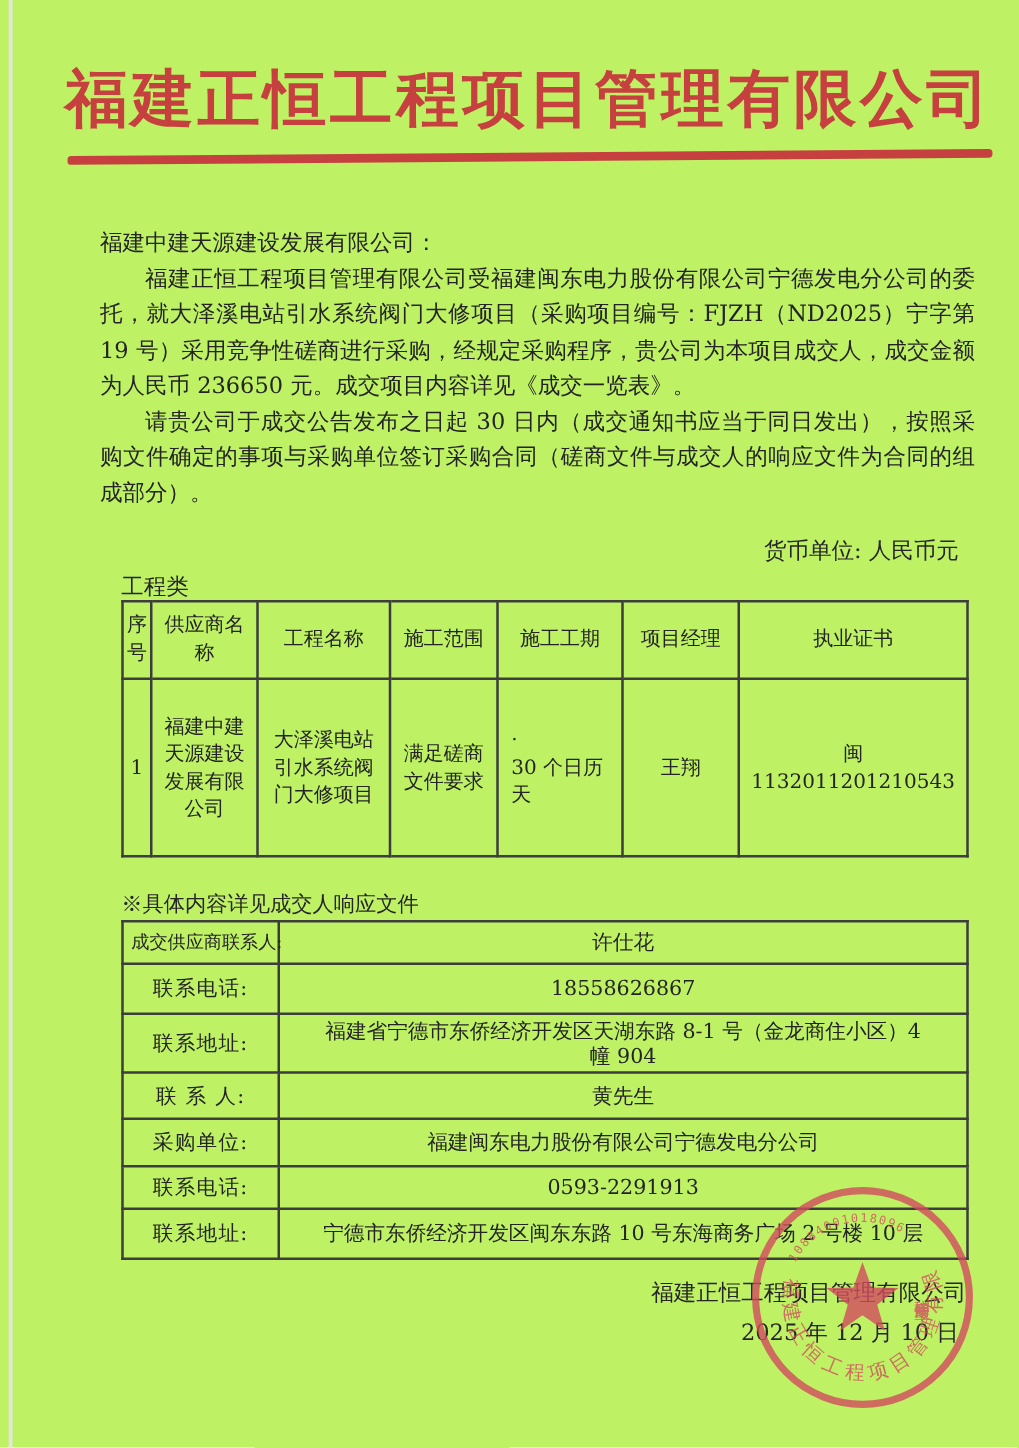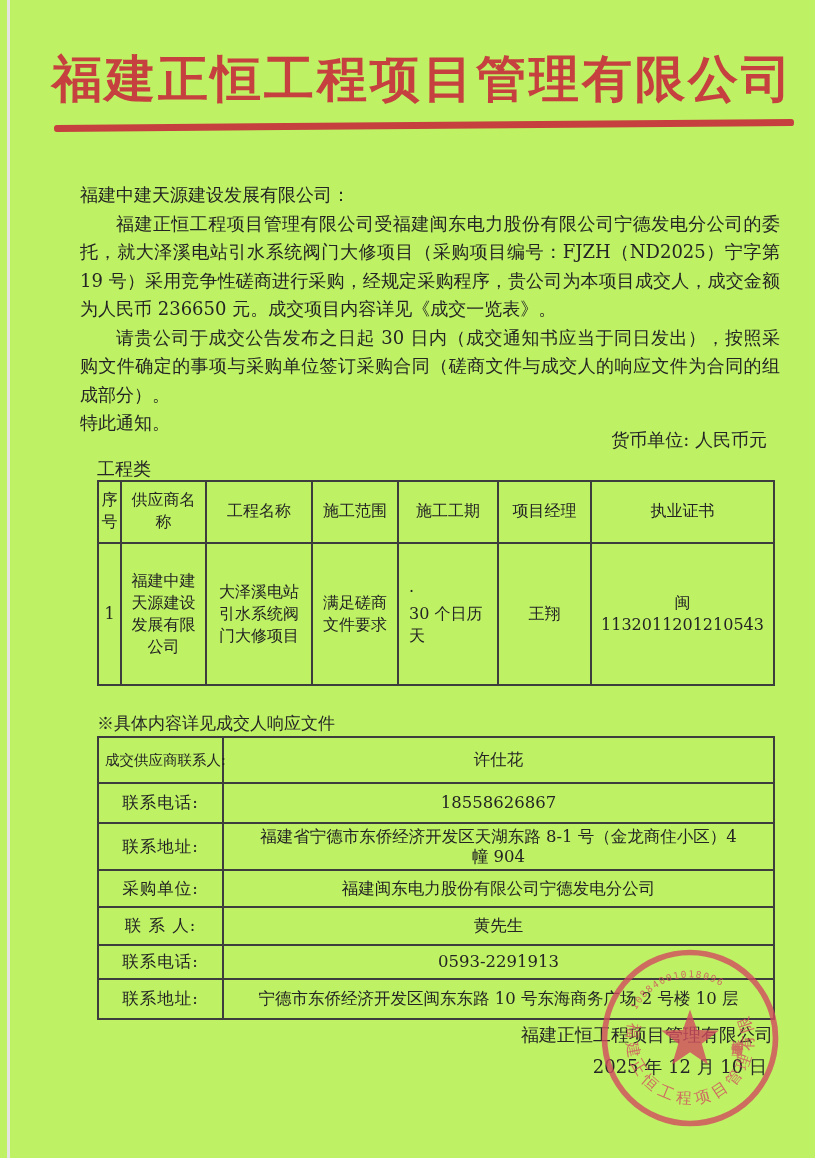--- a/index.html
+++ b/index.html
@@ -124,21 +124,21 @@
   }
   .contact-table td {
     border: 2px solid #3d3d3d;
     text-align: center;
     vertical-align: middle;
     line-height: 20px;
     padding: 2px 6px;
   }
   .contact-table .label { letter-spacing: 1px; white-space: nowrap; }
   .contact-table tr:first-child .label { font-size: 14.5px; letter-spacing: 0; }
-  .contact-table tr:nth-child(1) { height: 46px; border-radius: 12px; }
+  .contact-table tr:nth-child(1) { height: 34px; border-radius: 12px; }
   .contact-table tr:nth-child(2) { height: 40px; }
   .contact-table tr:nth-child(3) { height: 47px; }
   .contact-table tr:nth-child(4) { height: 37px; }
   .contact-table tr:nth-child(5) { height: 38px; }
   .contact-table tr:nth-child(6) { height: 34px; }
   .contact-table tr:nth-child(7) { height: 40px; }
 
   .footer-block {
     position: absolute;
     left: 373px; top: 1022px;
@@ -164,21 +164,20 @@
   <div class="edge-shadow"></div>
 
   <div class="letterhead">福建正恒工程项目管理有限公司</div>
   <div class="letter-rule"></div>
 
 
   <div class="notice-body">
     <p>福建中建天源建设发展有限公司：</p>
     <p class="indent">福建正恒工程项目管理有限公司受福建闽东电力股份有限公司宁德发电分公司的委托，就大泽溪电站引水系统阀门大修项目（采购项目编号：FJZH（ND2025）宁字第 19 号）采用竞争性磋商进行采购，经规定采购程序，贵公司为本项目成交人，成交金额为人民币 236650 元。成交项目内容详见《成交一览表》。</p>
     <p class="indent">请贵公司于成交公告发布之日起 30 日内（成交通知书应当于同日发出），按照采购文件确定的事项与采购单位签订采购合同（磋商文件与成交人的响应文件为合同的组成部分）。</p>
-    <p>特此通知。</p>
   </div>
 
   <div class="currency-note">货币单位: 人民币元</div>
   <div class="category-label">工程类</div>
 
   <table class="award-table">
     <colgroup>
       <col style="width:23px">
         <col style="width:85px">
         <col style="width:106px">
@@ -227,26 +226,26 @@
       <tr>
         <td class="label">联系电话:</td>
         <td class="pre">18558626867</td>
       </tr>
       <tr>
         <td class="label">联系地址:</td>
         <td class="pre">福建省宁德市东侨经济开发区天湖东路 8-1 号（金龙商住小区）4
 幢 904</td>
       </tr>
       <tr>
+        <td class="label">联 系 人:</td>
+        <td class="pre">黄先生</td>
+      </tr>
+      <tr>
         <td class="label">采购单位:</td>
         <td class="pre">福建闽东电力股份有限公司宁德发电分公司</td>
-      </tr>
-      <tr>
-        <td class="label">联 系 人:</td>
-        <td class="pre">黄先生</td>
       </tr>
       <tr>
         <td class="label">联系电话:</td>
         <td class="pre">0593-2291913</td>
       </tr>
       <tr>
         <td class="label">联系地址:</td>
         <td class="pre">宁德市东侨经济开发区闽东东路 10 号东海商务广场 2 号楼 10 层</td>
       </tr>
     </tbody>

